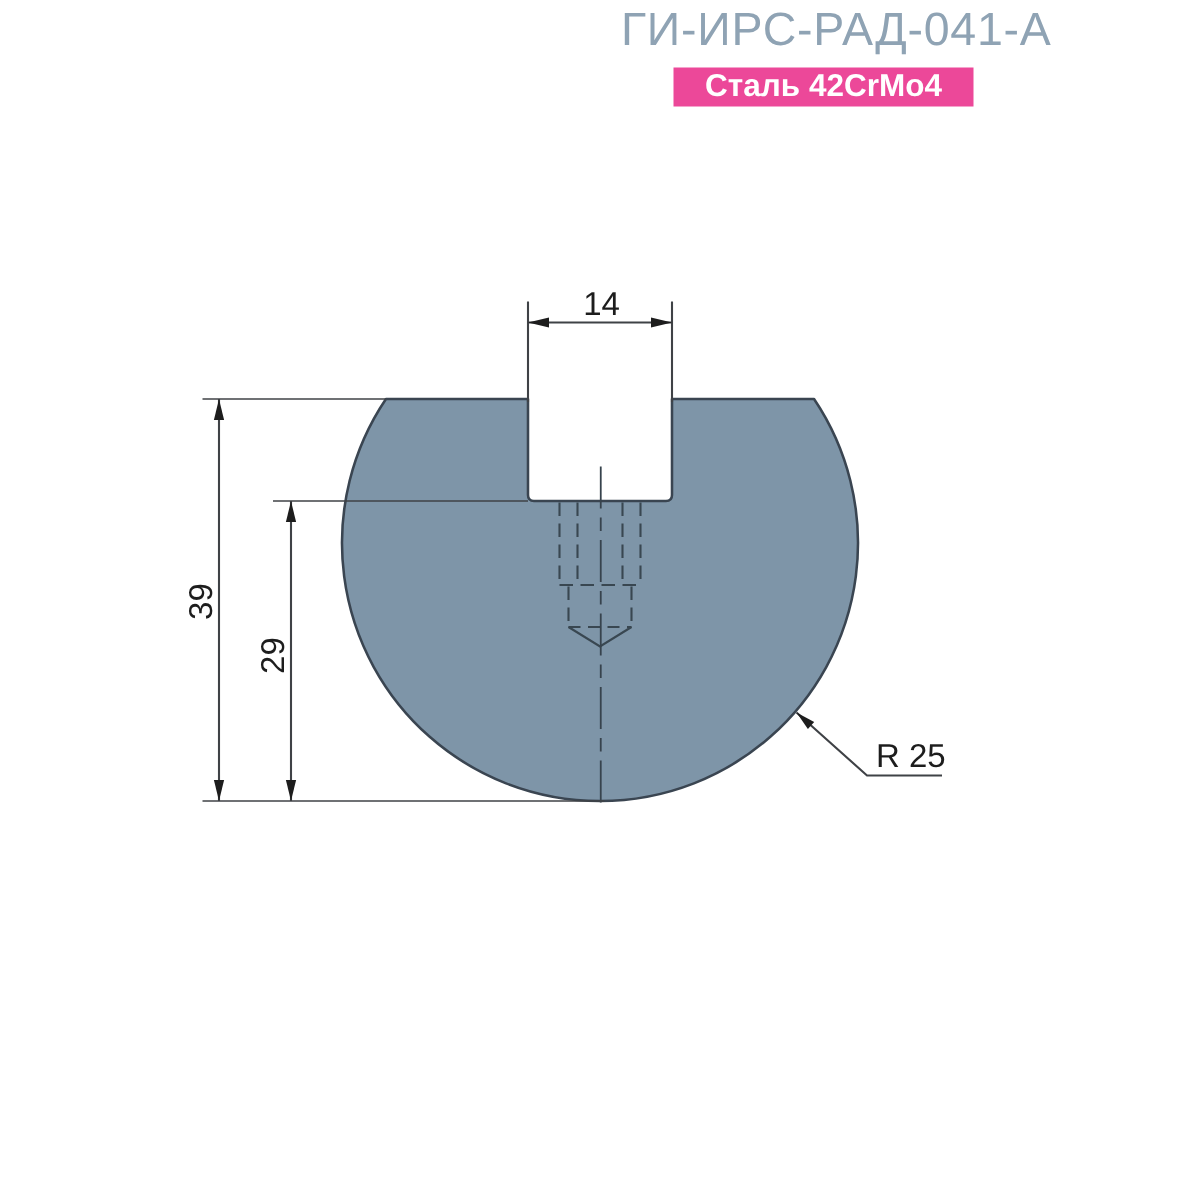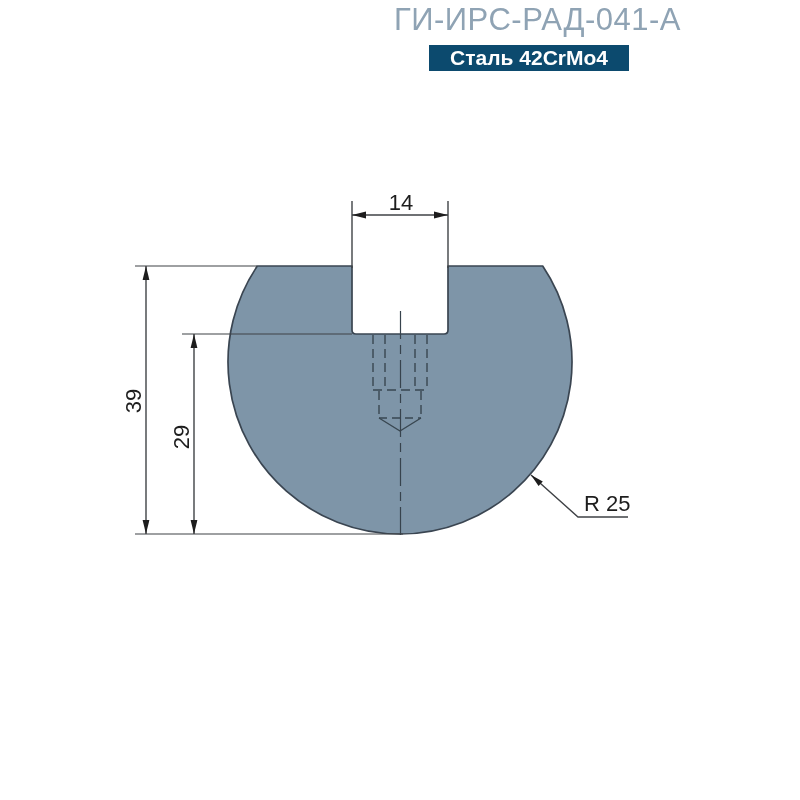--- a/index.html
+++ b/index.html
@@ -6,20 +6,21 @@
   body {
     width: 800px; height: 800px;
     background: #ffffff;
     font-family: "Liberation Sans", sans-serif;
     overflow: hidden;
   }
   .page {
     position: relative;
     width: 684px; height: 800px;
     background: #ffffff;
+    padding-left: 20px;
   }
   .title {
     position: absolute;
     top: 2px; right: 3px;
     font-size: 31px;
     font-weight: 300;
     letter-spacing: 0.5px;
     white-space: nowrap;
   }
   .badge {
@@ -48,21 +49,21 @@
     fill: #1d1d1d;
   }
 </style>
 </head>
 <body>
 
 <div class="page">
 
   <div class="title" style="color: rgb(143, 163, 180);">ГИ-ИРС-РАД-041-А</div>
 
-  <div class="badge" style="color: rgb(255, 255, 255); background: #0c4a6e;">Сталь 42CrMo4</div>
+  <div class="badge" style="color: rgb(255, 255, 255); background: #ec4899;">Сталь 42CrMo4</div>
 
 
   <svg class="drawing" width="800" height="800" viewBox="0 0 800 800">
 
     <g>
       <path d="M 257.3 266 H 352 V 330 Q 352 334 356 334 H 444 Q 448 334 448 330 V 266 H 542.7 A 172 172 0 1 1 257.3 266 Z" stroke="#3A4551" stroke-width="1.7" stroke-linejoin="round" fill="#7E95A8"></path>
     </g>
 
     <g stroke="#394751" stroke-width="1.4" fill="none">
       <line x1="373" y1="335" x2="373" y2="390" stroke-dasharray="9 5"></line>

